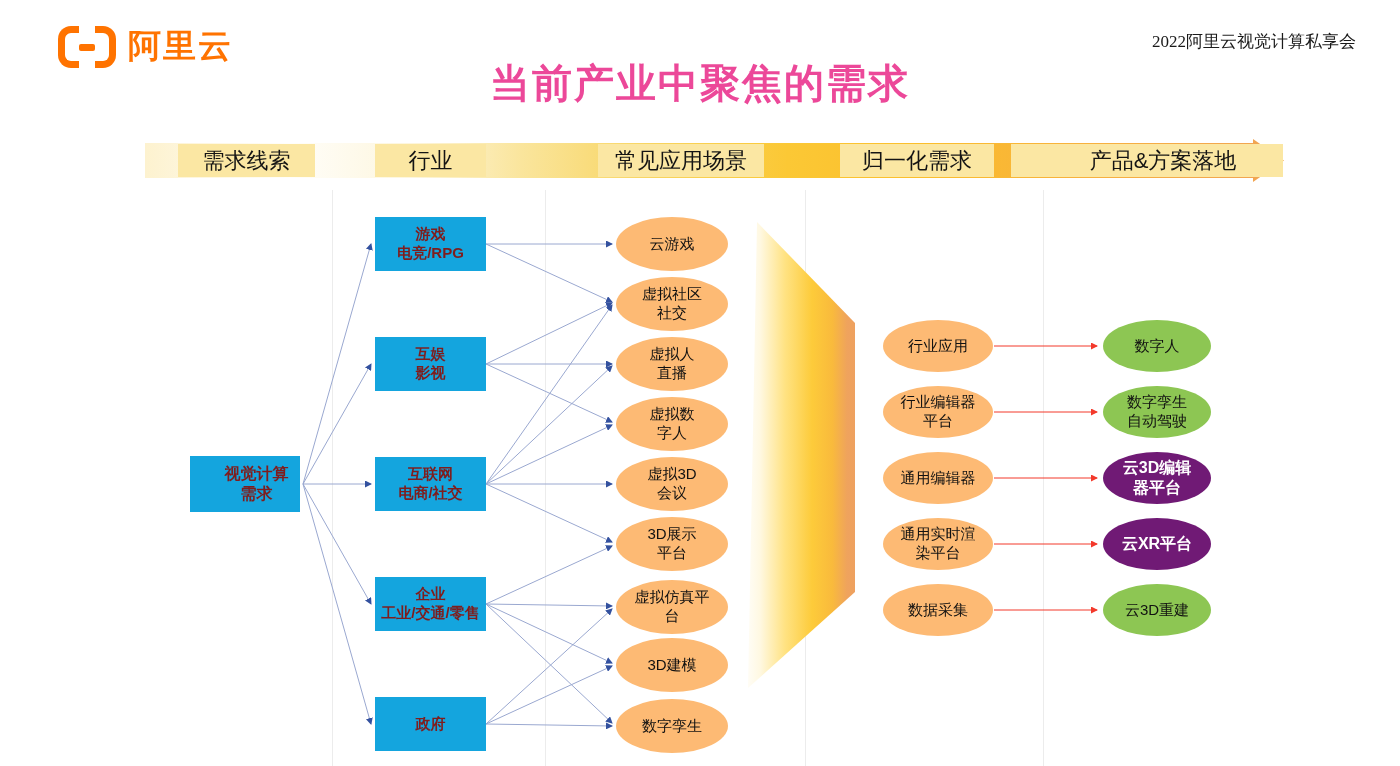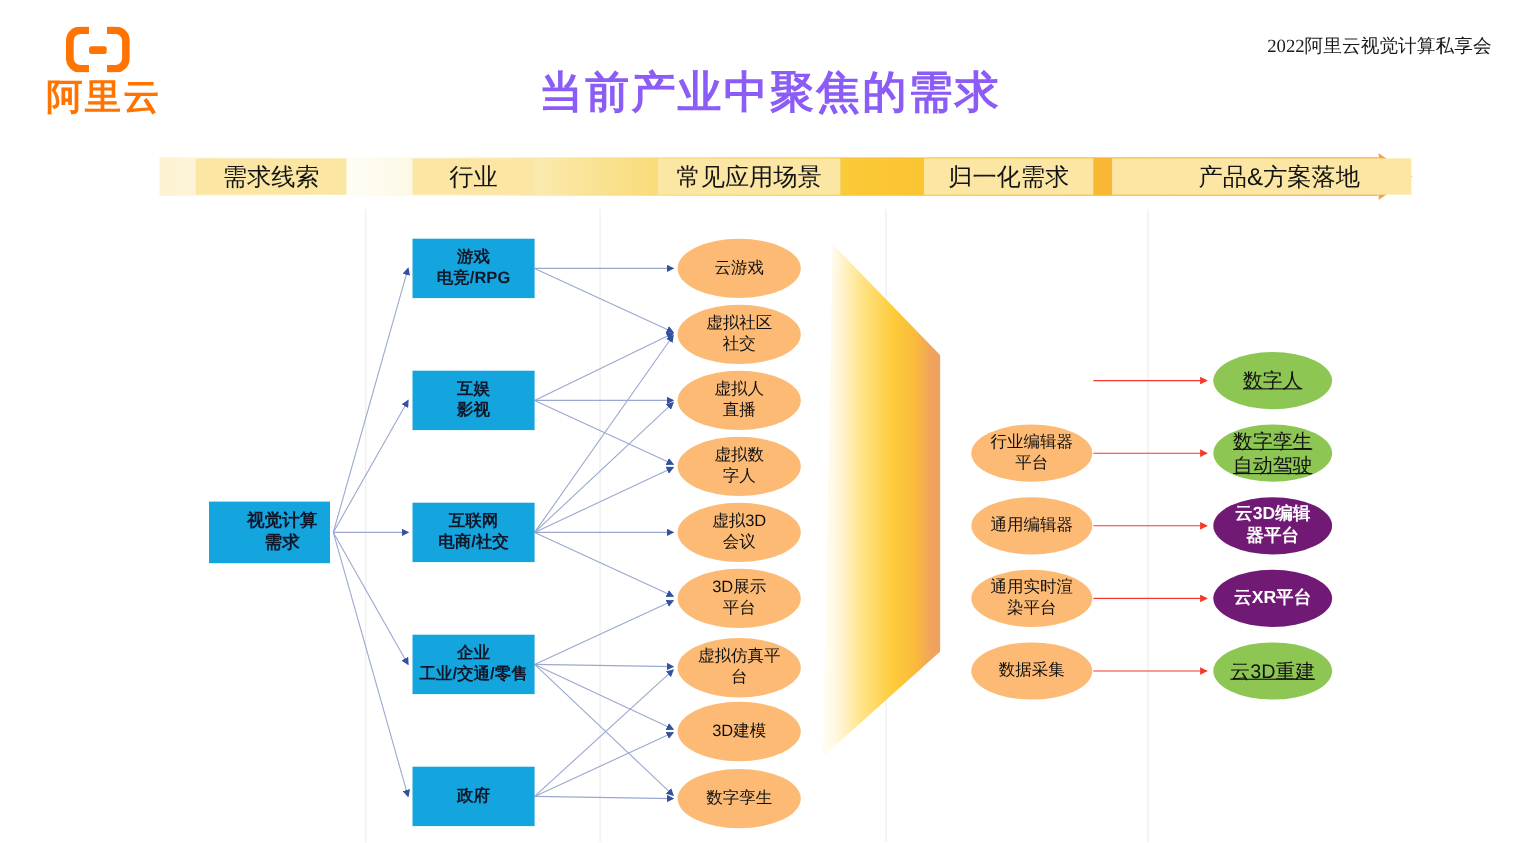--- a/index.html
+++ b/index.html
@@ -1,53 +1,53 @@
 <!DOCTYPE html>
 <html><head>
 <meta charset="utf-8">
 <style>
   html,body{margin:0;padding:0;background:#fff;}
   body{font-family:"Liberation Sans",sans-serif;}
   .canvas{position:relative;width:1400px;height:766px;background:#fff;overflow:hidden;}
 
   
-  .logo{position:absolute;left:42px;top:24px;display:flex;align-items:center;flex-direction:column;}
+  .logo{position:absolute;left:58px;top:24px;display:flex;align-items:center;}
   .logo-icon{position:relative;width:58px;height:42px;margin-right:12px;}
   .logo-icon .bl,.logo-icon .br{position:absolute;top:0;width:21px;height:42px;box-sizing:border-box;border:7px solid #FF7300;}
   .logo-icon .bl{left:0;border-right:none;border-radius:13px 0 0 13px;}
   .logo-icon .br{right:0;border-left:none;border-radius:0 13px 13px 0;}
   .logo-icon .dash{position:absolute;left:21px;top:18px;width:16px;height:7px;background:#FF7300;border-radius:2px;}
   .logo-text{font-size:33px;font-weight:bold;color:#FF7300;letter-spacing:2px;}
   .event-label{position:absolute;right:44px;top:30px;font-family:"Liberation Serif",serif;font-size:17px;color:#1a1a1a;}
-  .page-title{position:absolute;left:0;right:0;top:56px;text-align:center;font-size:40px;font-weight:900;color:#8b5cf6;letter-spacing:2px;}
+  .page-title{position:absolute;left:0;right:0;top:56px;text-align:center;font-size:40px;font-weight:900;color:#ec4899;letter-spacing:2px;}
 
   
   .vline{position:absolute;top:190px;bottom:0;width:1px;background:#ececec;}
 
   
   .banner-bar{position:absolute;left:145px;top:143px;width:1108px;height:35px;
     background:linear-gradient(90deg,#FDF2CF 0%,#FFFEFA 13%,#FDF6DE 24%,#FAE59C 34%,#F8D45F 46%,#FBC835 58%,#FBBE2C 70%,#F7B13E 85%,#F1A551 100%);}
   .banner-tip{position:absolute;left:1253px;top:139px;width:31px;height:43px;background:#F1A551;
     clip-path:polygon(0 0,100% 50%,0 100%);}
   .banner-label{position:absolute;top:144px;height:33px;background:#FBE7A3;display:flex;align-items:center;justify-content:center;
     font-size:22px;color:#141414;}
 
   
   .flow-arrow{position:absolute;left:742px;top:222px;width:113px;height:466px;
     clip-path:polygon(13.3% 0%,100% 21.7%,100% 79.4%,5.3% 100%);
     background:linear-gradient(90deg,rgba(255,255,255,0) 0%,rgba(255,240,190,0.45) 16%,rgba(255,224,120,0.92) 38%,#FDCB3A 62%,#F9BA3C 80%,#EFA35D 93%,#EEA160 100%);}
 
   
   .node{position:absolute;display:flex;align-items:center;justify-content:center;text-align:center;
     white-space:pre-line;line-height:1.25;box-sizing:border-box;}
-  .blue-box{background:#14A5DE;color:#0f172a;font-weight:bold;font-size:15px;}
+  .blue-box{background:#14A5DE;color:#7f1d1d;font-weight:bold;font-size:15px;}
   .root-box{font-size:16px;padding-left:23px;}
   .ellipse{border-radius:50%;}
   .yellow{background:#fdba74;color:#111;font-size:15px;}
-  .green-light{background:#8DC653;color:#111;font-size:18px;text-decoration:underline;}
+  .green-light{background:#8DC653;color:#111;font-size:15px;}
   .green-dark{background:#701a75;color:#fff;font-weight:bold;font-size:16px;}
 
   svg.wires{position:absolute;left:0;top:0;pointer-events:none;}
   .wire-blue{stroke:#9AA8D0;stroke-width:1;}
   .wire-red{stroke:#F3392B;stroke-width:1;}
 </style>
 </head>
 <body>
 
 <div class="canvas">
@@ -141,20 +141,21 @@
 字人</div>
   <div class="node ellipse yellow" style="left:616px;top:457px;width:112px;height:54px;">虚拟3D
 会议</div>
   <div class="node ellipse yellow" style="left:616px;top:517px;width:112px;height:54px;">3D展示
 平台</div>
   <div class="node ellipse yellow" style="left:616px;top:580px;width:112px;height:54px;">虚拟仿真平
 台</div>
   <div class="node ellipse yellow" style="left:616px;top:638px;width:112px;height:54px;">3D建模</div>
   <div class="node ellipse yellow" style="left:616px;top:699px;width:112px;height:54px;">数字孪生</div>
 
+  <div class="node ellipse yellow" style="left:883px;top:320px;width:110px;height:52px;">行业应用</div>
   <div class="node ellipse yellow" style="left:883px;top:386px;width:110px;height:52px;">行业编辑器
 平台</div>
   <div class="node ellipse yellow" style="left:883px;top:452px;width:110px;height:52px;">通用编辑器</div>
   <div class="node ellipse yellow" style="left:883px;top:518px;width:110px;height:52px;">通用实时渲
 染平台</div>
   <div class="node ellipse yellow" style="left:883px;top:584px;width:110px;height:52px;">数据采集</div>
 
   <div class="node ellipse green-light" style="left:1103px;top:320px;width:108px;height:52px;">数字人</div>
   <div class="node ellipse green-light" style="left:1103px;top:386px;width:108px;height:52px;">数字孪生
 自动驾驶</div>

